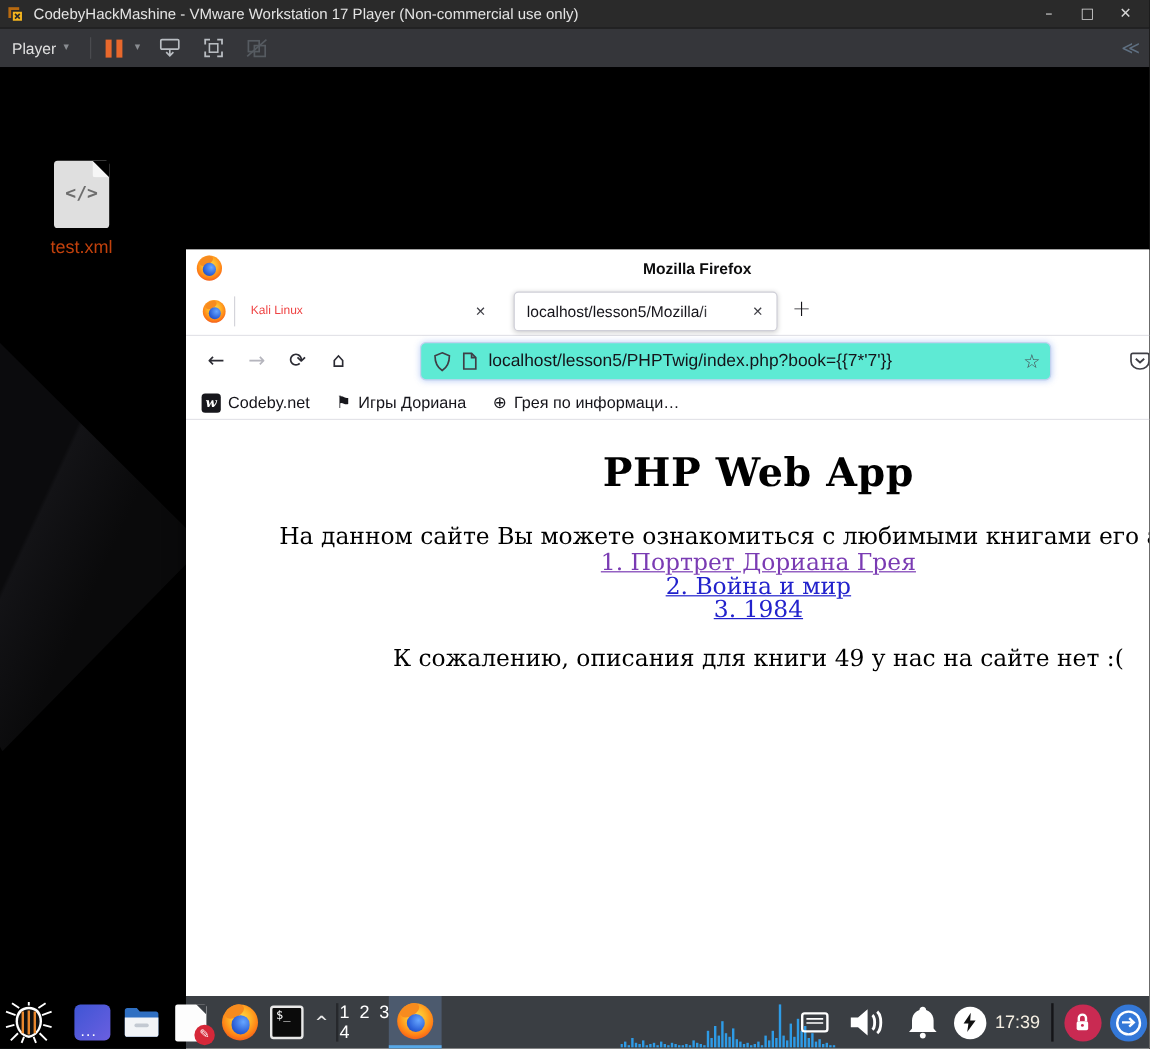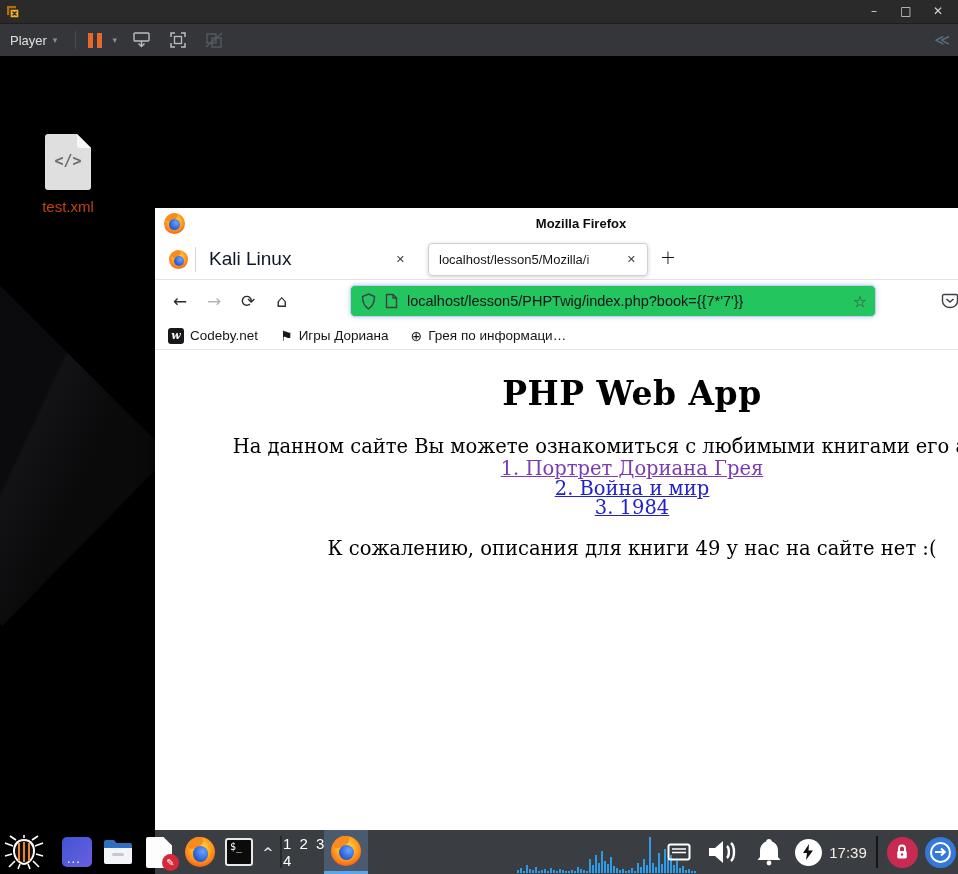--- a/index.html
+++ b/index.html
@@ -47,33 +47,33 @@
   .ffx { position:relative; border-radius:50%; background:radial-gradient(circle at 50% 40%,#ffe14d 0%,#ffb127 38%,#ff8316 62%,#f0541e 82%,#d93a22 100%); }
   .ffx::after { content:""; position:absolute; left:26%; top:30%; width:52%; height:52%; border-radius:50%;
     background:radial-gradient(circle at 65% 35%,#66a6ff 0%,#2d62d9 60%,#1b3fa8 100%); }
   .ffx::before { content:""; position:absolute; left:8%; top:4%; width:55%; height:34%; border-radius:50%;
     background:#f78b1e; transform:rotate(-28deg); }
 
   .ff-tabbar { position:relative; height:41px; background:#fff; border-bottom:1px solid #e3e3e8; }
   .tab-fficon { position:absolute; left:14px; top:11px; width:19px; height:19px; }
   .tab-vsep { position:absolute; left:40px; top:8px; width:1px; height:25px; background:#d4d4da; }
   .tab-inactive { position:absolute; left:41px; top:0; width:224px; height:40px; display:flex; align-items:center; padding:0 10px 0 13px; }
-  .tab-inactive .t-label { flex:1; font-size:19px; color:#0f172a; }
+  .tab-inactive .t-label { flex:1; font-size:10px; color:#ef4444; }
   .tab-close { color:#3f3f46; font-size:11px; padding:3px 5px; }
   .tab-active { position:absolute; left:273px; top:4px; width:220px; height:33px; background:#fff;
     border:1px solid #cfcfd8; border-radius:4px; box-shadow:0 1px 4px rgba(0,0,0,.18);
     display:flex; align-items:center; padding:0 6px 0 10px; }
   .tab-active .t-label { flex:1; font-size:13px; color:#15141a; white-space:nowrap; overflow:hidden;
     -webkit-mask-image:linear-gradient(90deg,#000 78%,transparent 98%); mask-image:linear-gradient(90deg,#000 78%,transparent 98%); }
   .newtab-btn { position:absolute; left:505px; top:7px; font-size:19px; color:#15141a; font-weight:300; }
 
   .ff-navbar { position:relative; height:42px; background:#fff; display:flex; align-items:center; }
   .nav-ico { width:34px; text-align:center; font-size:17px; color:#2b2b33; }
   .nav-ico.disabled { color:#b5b5bd; }
-  .urlbar { position:absolute; left:195px; top:5px; width:526px; height:32px; background:#22c55e;
+  .urlbar { position:absolute; left:195px; top:5px; width:526px; height:32px; background:#5eead4;
     border:1px solid #c3d1ee; border-radius:5px; box-shadow:0 0 5px rgba(70,120,230,.35);
     display:flex; align-items:center; padding:0 8px 0 10px; }
   .urlbar svg { flex:0 0 auto; }
   .url-text { flex:1; margin-left:9px; font-size:14.5px; color:#15141a; white-space:nowrap; overflow:hidden; }
   .url-star { font-size:16px; color:#45454e; }
   .pocket { position:absolute; left:786px; top:12px; }
 
   .ff-bmbar { height:28px; background:#fff; border-bottom:1px solid #e3e3e8; display:flex; align-items:center; padding-left:13px; gap:22px; }
   .bm-item { display:flex; align-items:center; gap:6px; font-size:13.5px; color:#15141a; }
   .bm-codeby { width:16px; height:16px; background:#17171c; border-radius:3px; color:#fff; text-align:center;
@@ -114,20 +114,21 @@
 <body>
 
 <div class="stage">
 
   <div class="vm-titlebar">
     <svg width="16" height="16" viewBox="0 0 16 16">
       <rect x="1" y="2" width="9" height="9" fill="#b86a10"></rect>
       <rect x="4" y="5" width="9" height="9" fill="#f4b51e"></rect>
       <path d="M4 5 L13 5 L13 14 L4 14 Z M6.5 7.5 L10.5 11.5 M10.5 7.5 L6.5 11.5" stroke="#2a2a2a" stroke-width="1.4" fill="none"></path>
     </svg>
+    <span class="vm-title">CodebyHackMashine - VMware Workstation 17 Player (Non-commercial use only)</span>
     <div class="vm-controls">
       <span class="glyph">–</span>
       <span class="glyph">□</span>
       <span class="glyph">✕</span>
     </div>
   </div>
 
   <div class="vm-toolbar">
     <div class="player-menu">
       <span>Player</span>

